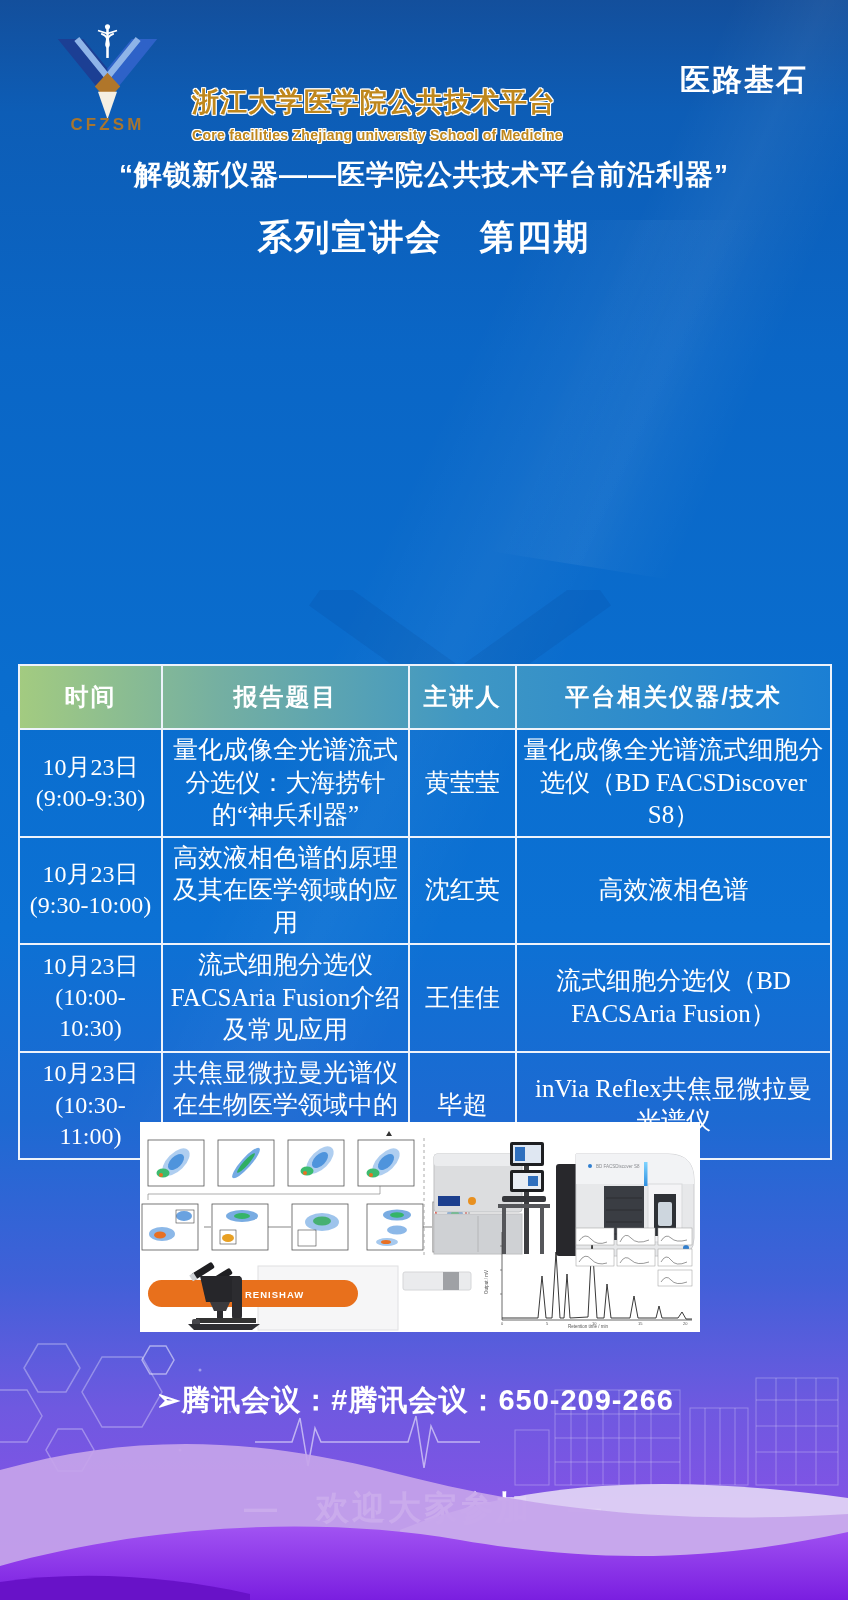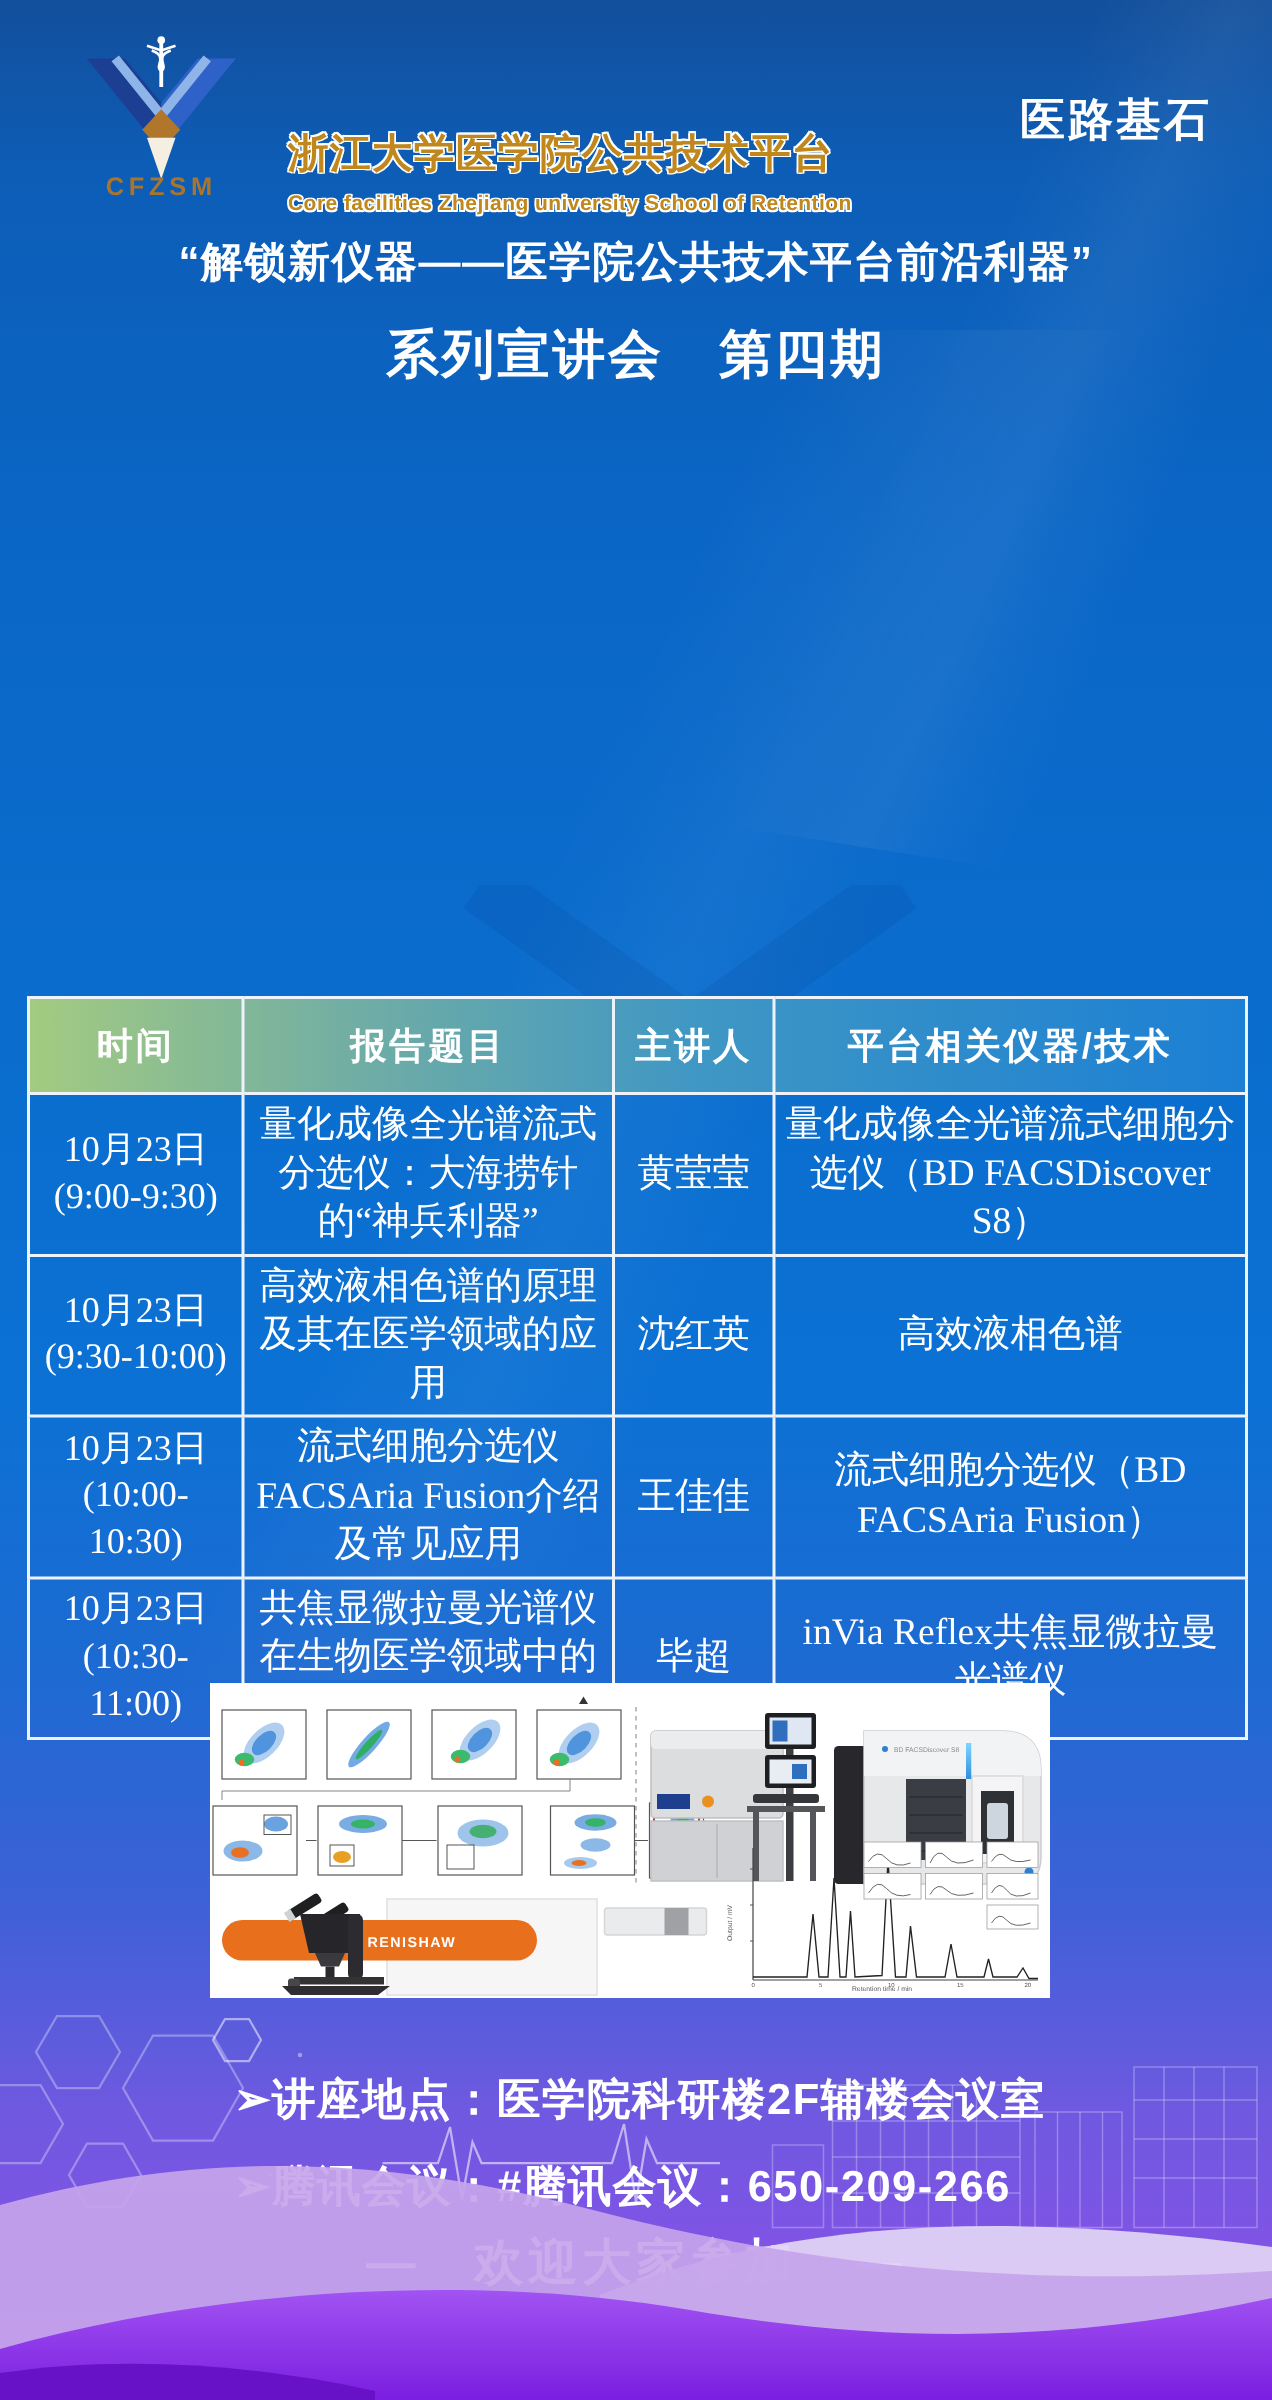--- a/index.html
+++ b/index.html
@@ -75,21 +75,21 @@
         <path d="M46,8 L55,11 L64,8" stroke-width="1.6"></path>
       </g>
       <polygon points="55,48 67,61 55,74 43,61" fill="#b0762a"></polygon>
       <polygon points="46,66 64,66 55,92" fill="#f5efe2"></polygon>
     </g>
     <text x="55" y="102" text-anchor="middle" font-size="16" font-weight="bold" fill="#a8752e" letter-spacing="3">CFZSM</text>
   </svg>
 
   <div class="org-block">
     <div class="org-title gold-outline">浙江大学医学院公共技术平台</div>
-    <div class="org-sub gold-outline">Core facilities Zhejiang university School of Retention</div>
+    <div class="org-sub gold-outline">Core facilities Zhejiang university School of Medicine</div>
   </div>
 
   <div class="badge">医路基石</div>
 
   <div class="title-block">
     <div class="t1">“解锁新仪器——医学院公共技术平台前沿利器”</div>
     <div class="t2">系列宣讲会　第四期</div>
   </div>
 
 
@@ -328,21 +328,20 @@
           <path d="M99,36 q6,-10 12,-3 t16,4"></path>
             <path d="M140,37 q5,-9 11,-3 t18,2"></path>
             <path d="M181,36 q5,-9 10,-2 t16,2"></path>
           <path d="M181,56 q5,-8 10,-2 t16,2"></path>
         </g>
       </g>
     </svg>
   </div>
 
   <div class="foot-lines">
-    <div class="fl">➢讲座地点：医学院科研楼2F辅楼会议室</div>
     <div class="fl">➢腾讯会议：#腾讯会议：650-209-266</div>
   </div>
 
   <div class="welcome">—　欢迎大家参加　—</div>
 
   <svg class="decor" width="848" height="270" viewBox="0 0 848 270">
     <defs>
       <linearGradient id="pg" x1="0" y1="0" x2="0" y2="1">
         <stop offset="0" stop-color="#a153f2"></stop>
           <stop offset="1" stop-color="#7a1ee0"></stop>

